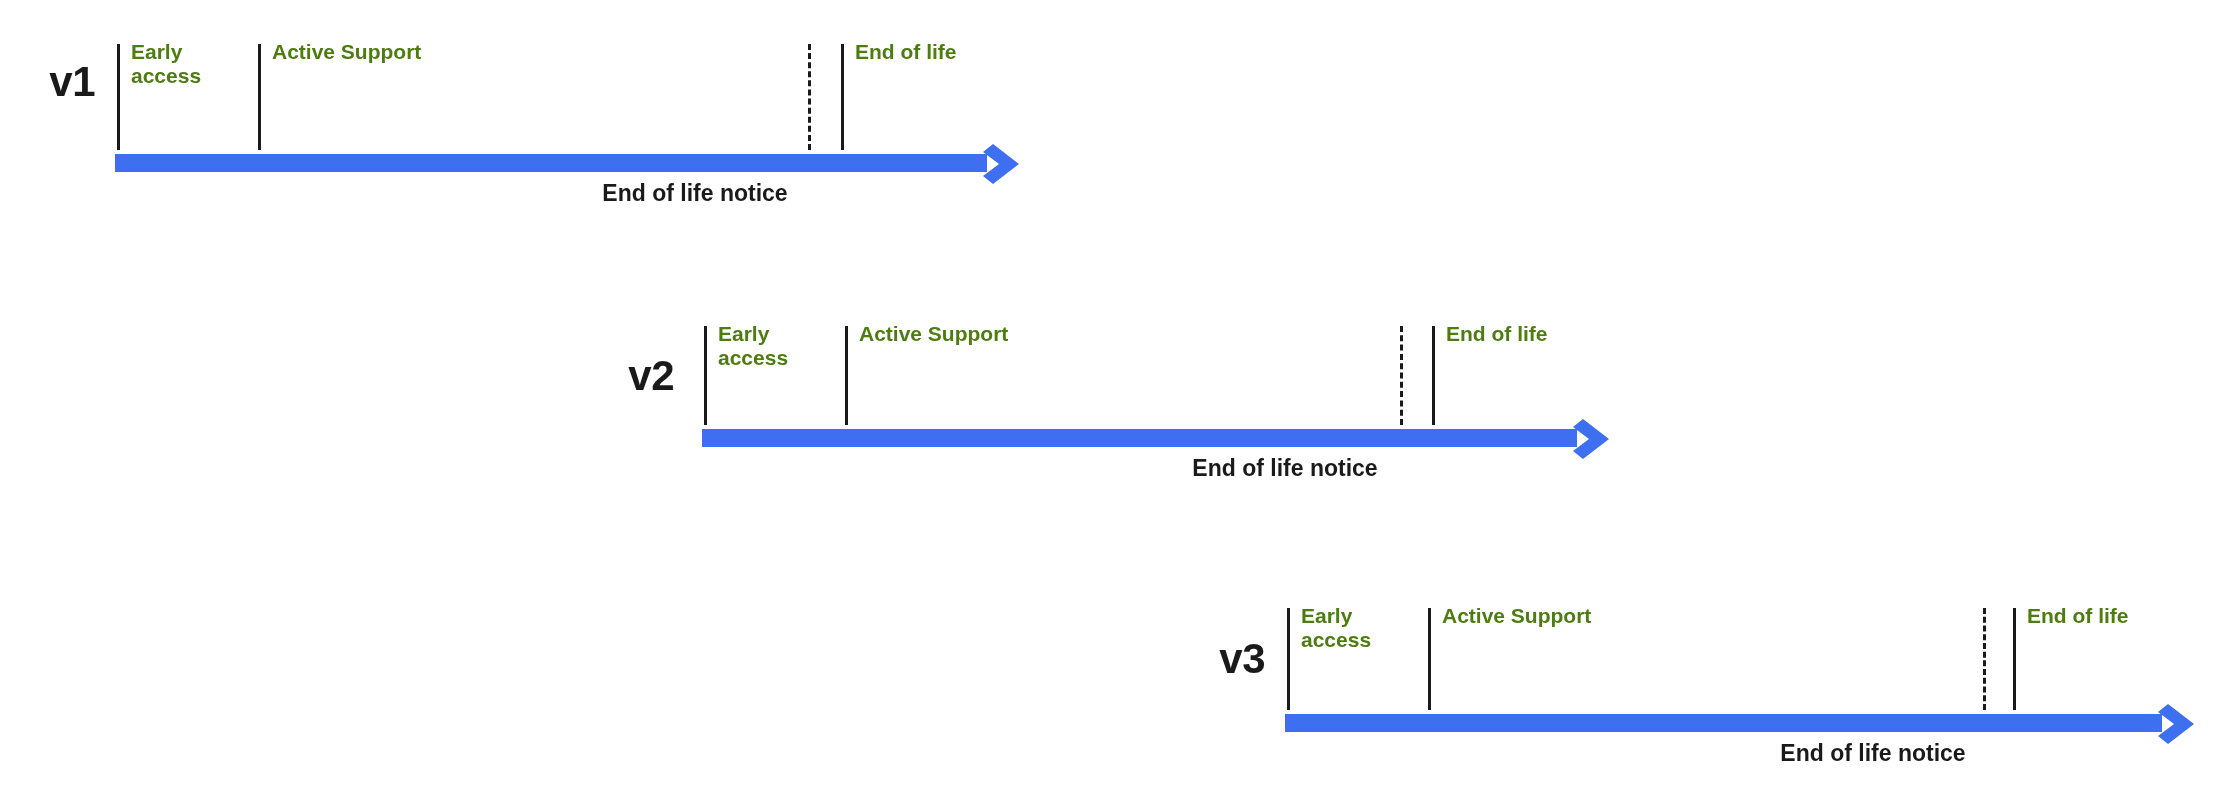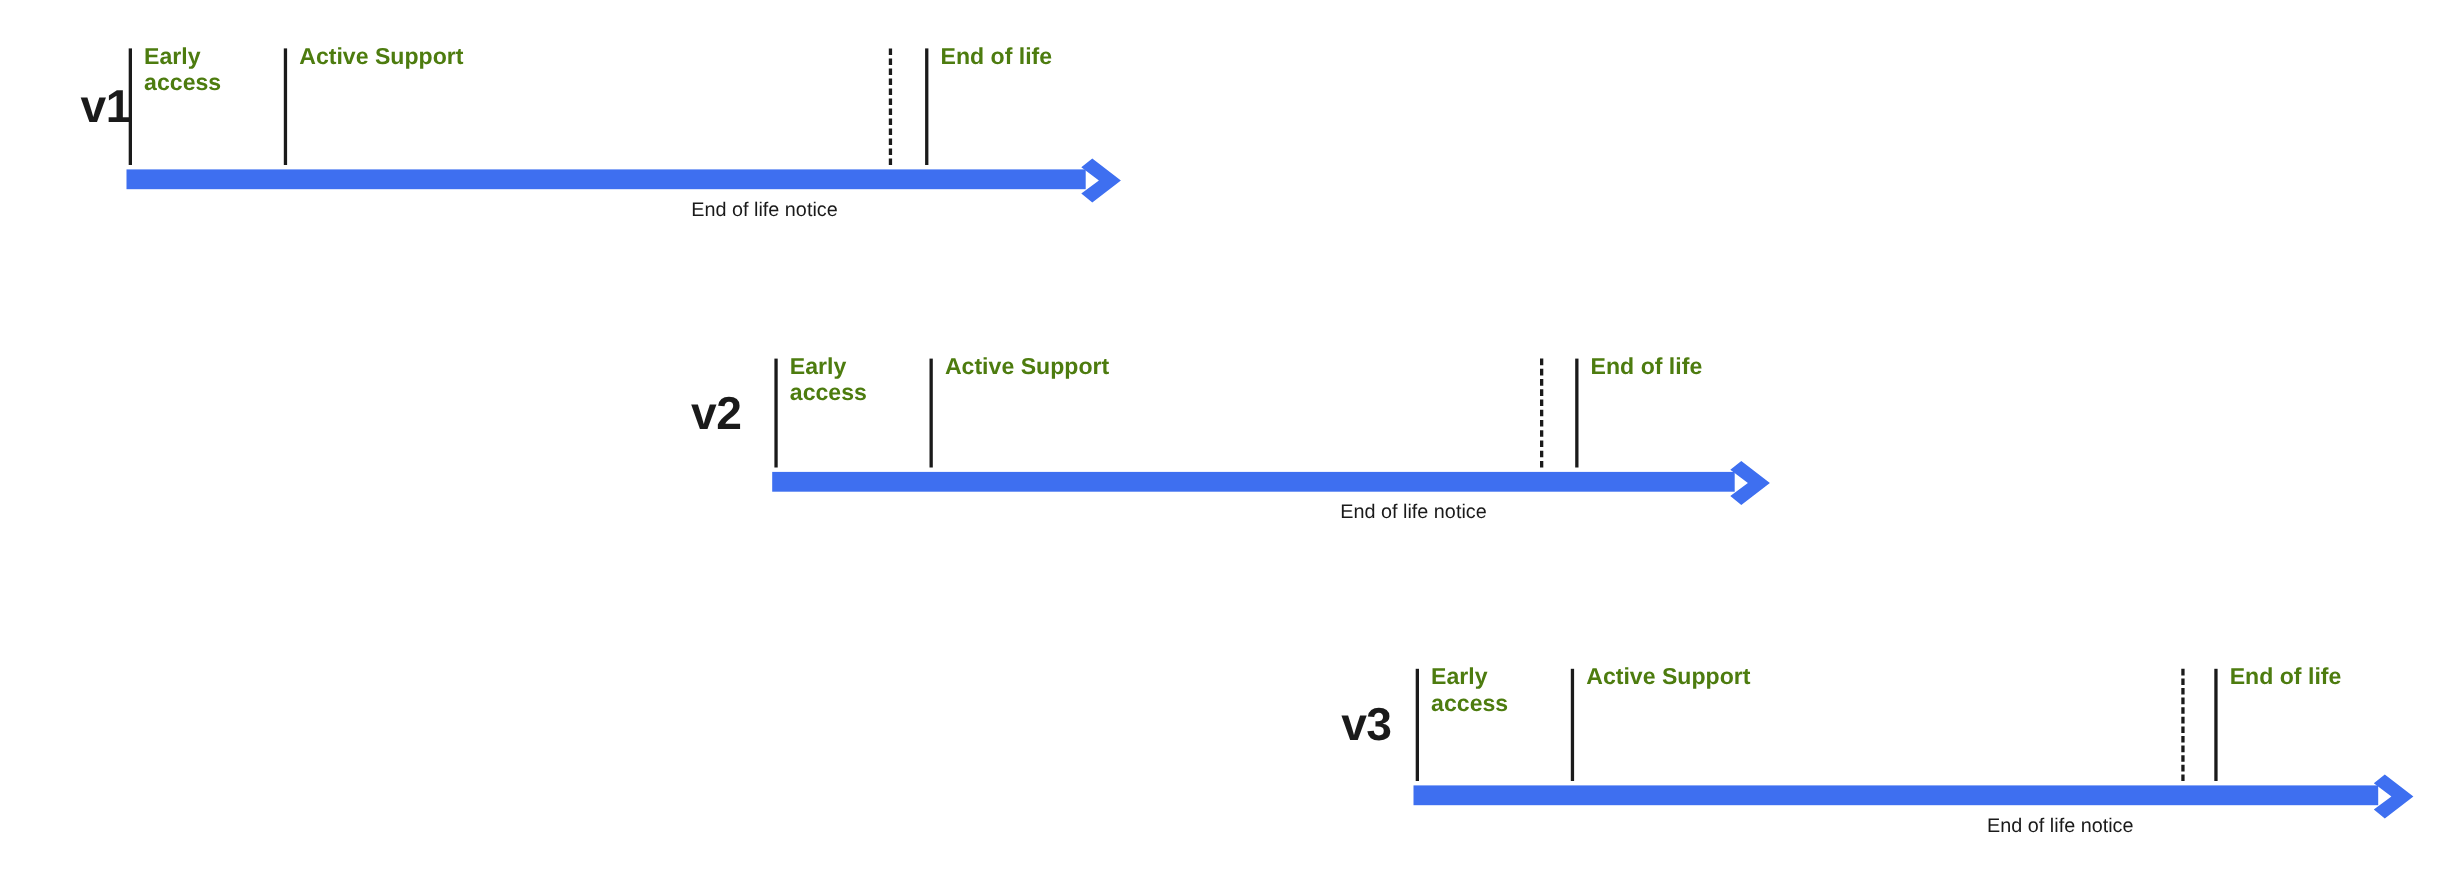--- a/index.html
+++ b/index.html
@@ -53,34 +53,34 @@
   }
   .bar-head {
     position:absolute;
     top:-12px;
     width:52px; height:52px;
   }
   .bar-head svg { display:block; width:52px; height:52px; }
 
   .notice-label {
     position:absolute;
-    font-size:18px;
-    font-weight:normal;
+    font-size:23px;
+    font-weight:bold;
     color:#1A1A1A;
     white-space:nowrap;
     transform:translateX(-50%);
     text-align:right;
   }
 </style>
 </head>
 <body>
 
 <div id="canvas">
     <div class="timeline-row" style="top: 0px;">
-      <div class="version-label" style="left: 95px; top: 97px; margin-left: 24px;">v1</div>
+      <div class="version-label" style="left: 95px; top: 82px;">v1</div>
       <div class="tick" style="left: 117px; top: 44px; height: 106px;"></div>
       <div class="tick" style="left: 258px; top: 44px; height: 106px;"></div>
       <div class="tick dashed" style="left: 808px; top: 44px; height: 106px;"></div>
       <div class="tick" style="left: 841px; top: 44px; height: 106px;"></div>
       <div class="phase-label" style="left: 131px; top: 40px;">Early
 access</div>
       <div class="phase-label" style="left: 272px; top: 40px;">Active Support</div>
       <div class="phase-label" style="left: 855px; top: 40px;">End of life</div>
       <div class="bar-wrap" style="left: 115px; top: 150px; width: 910px;">
         <div class="bar-line" style="width: 872px;"></div>

